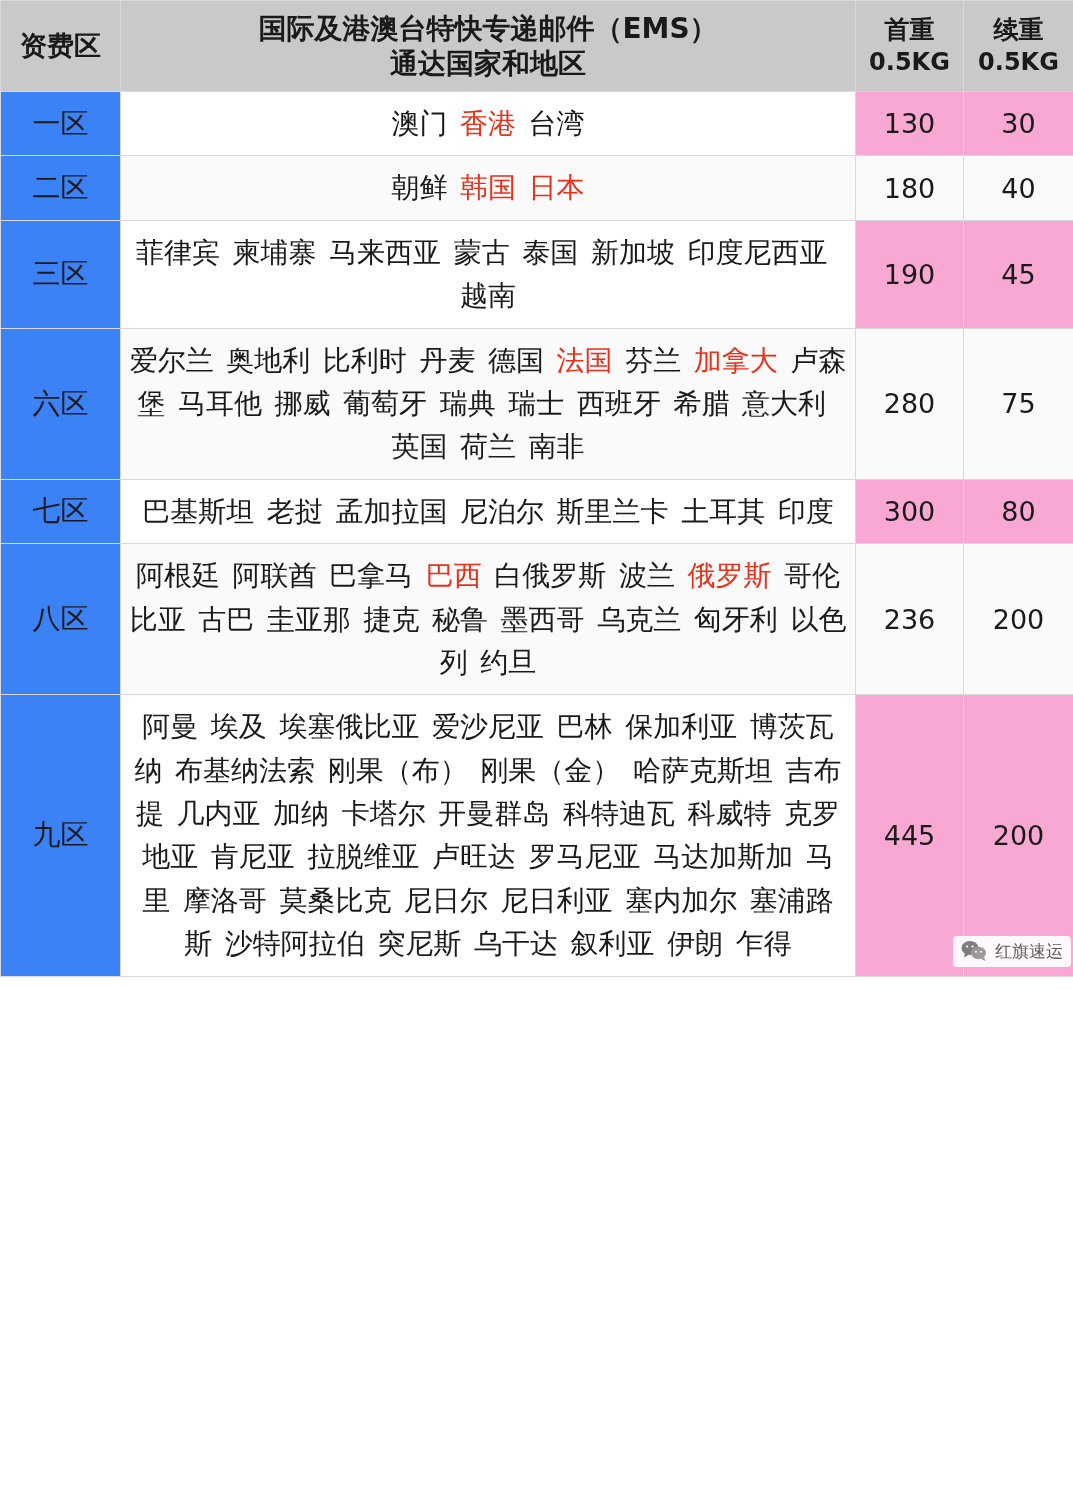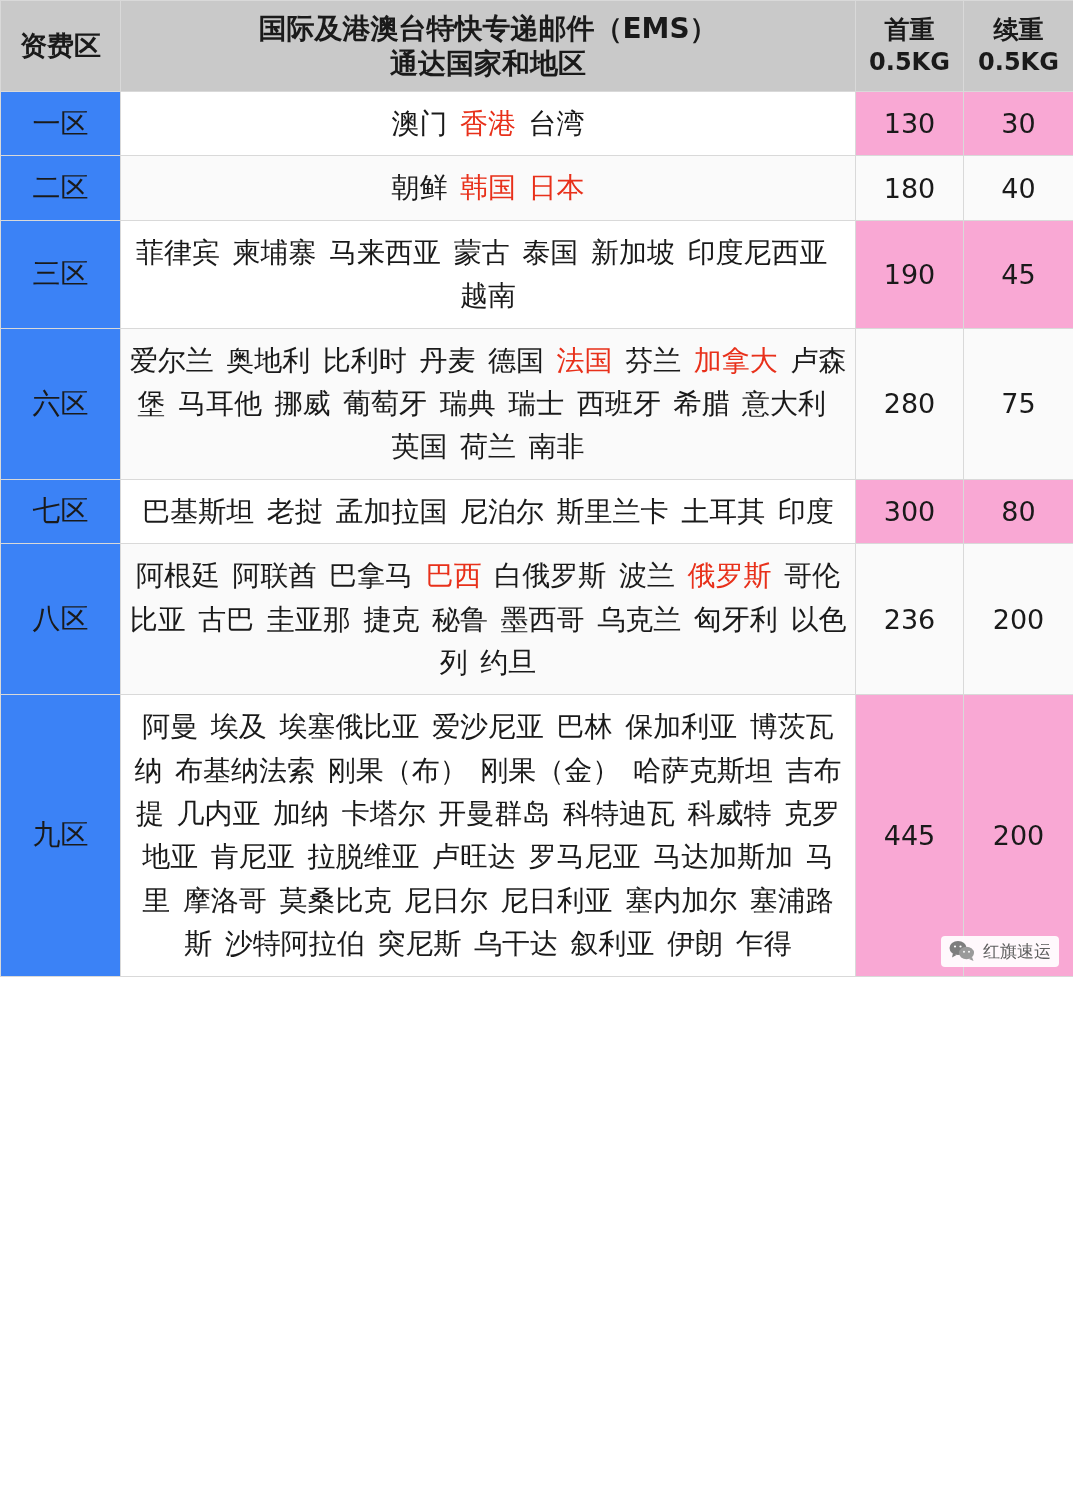--- a/index.html
+++ b/index.html
@@ -83,21 +83,21 @@
   .hl {
     color: #e8301a;
   }
   .sp {
     display: inline-block;
     width: 0.45em;
   }
   
   .watermark {
     position: absolute;
-    right: 14px;
+    right: 2px;
     bottom: 10px;
     display: flex;
     gap: 8px;
     background: rgba(255,255,255,0.92);
     border-radius: 4px;
     padding: 4px 8px;
     font-size: 17px;
     color: #5e5e5e;
     font-family: Liberation Serif, serif;
   }

